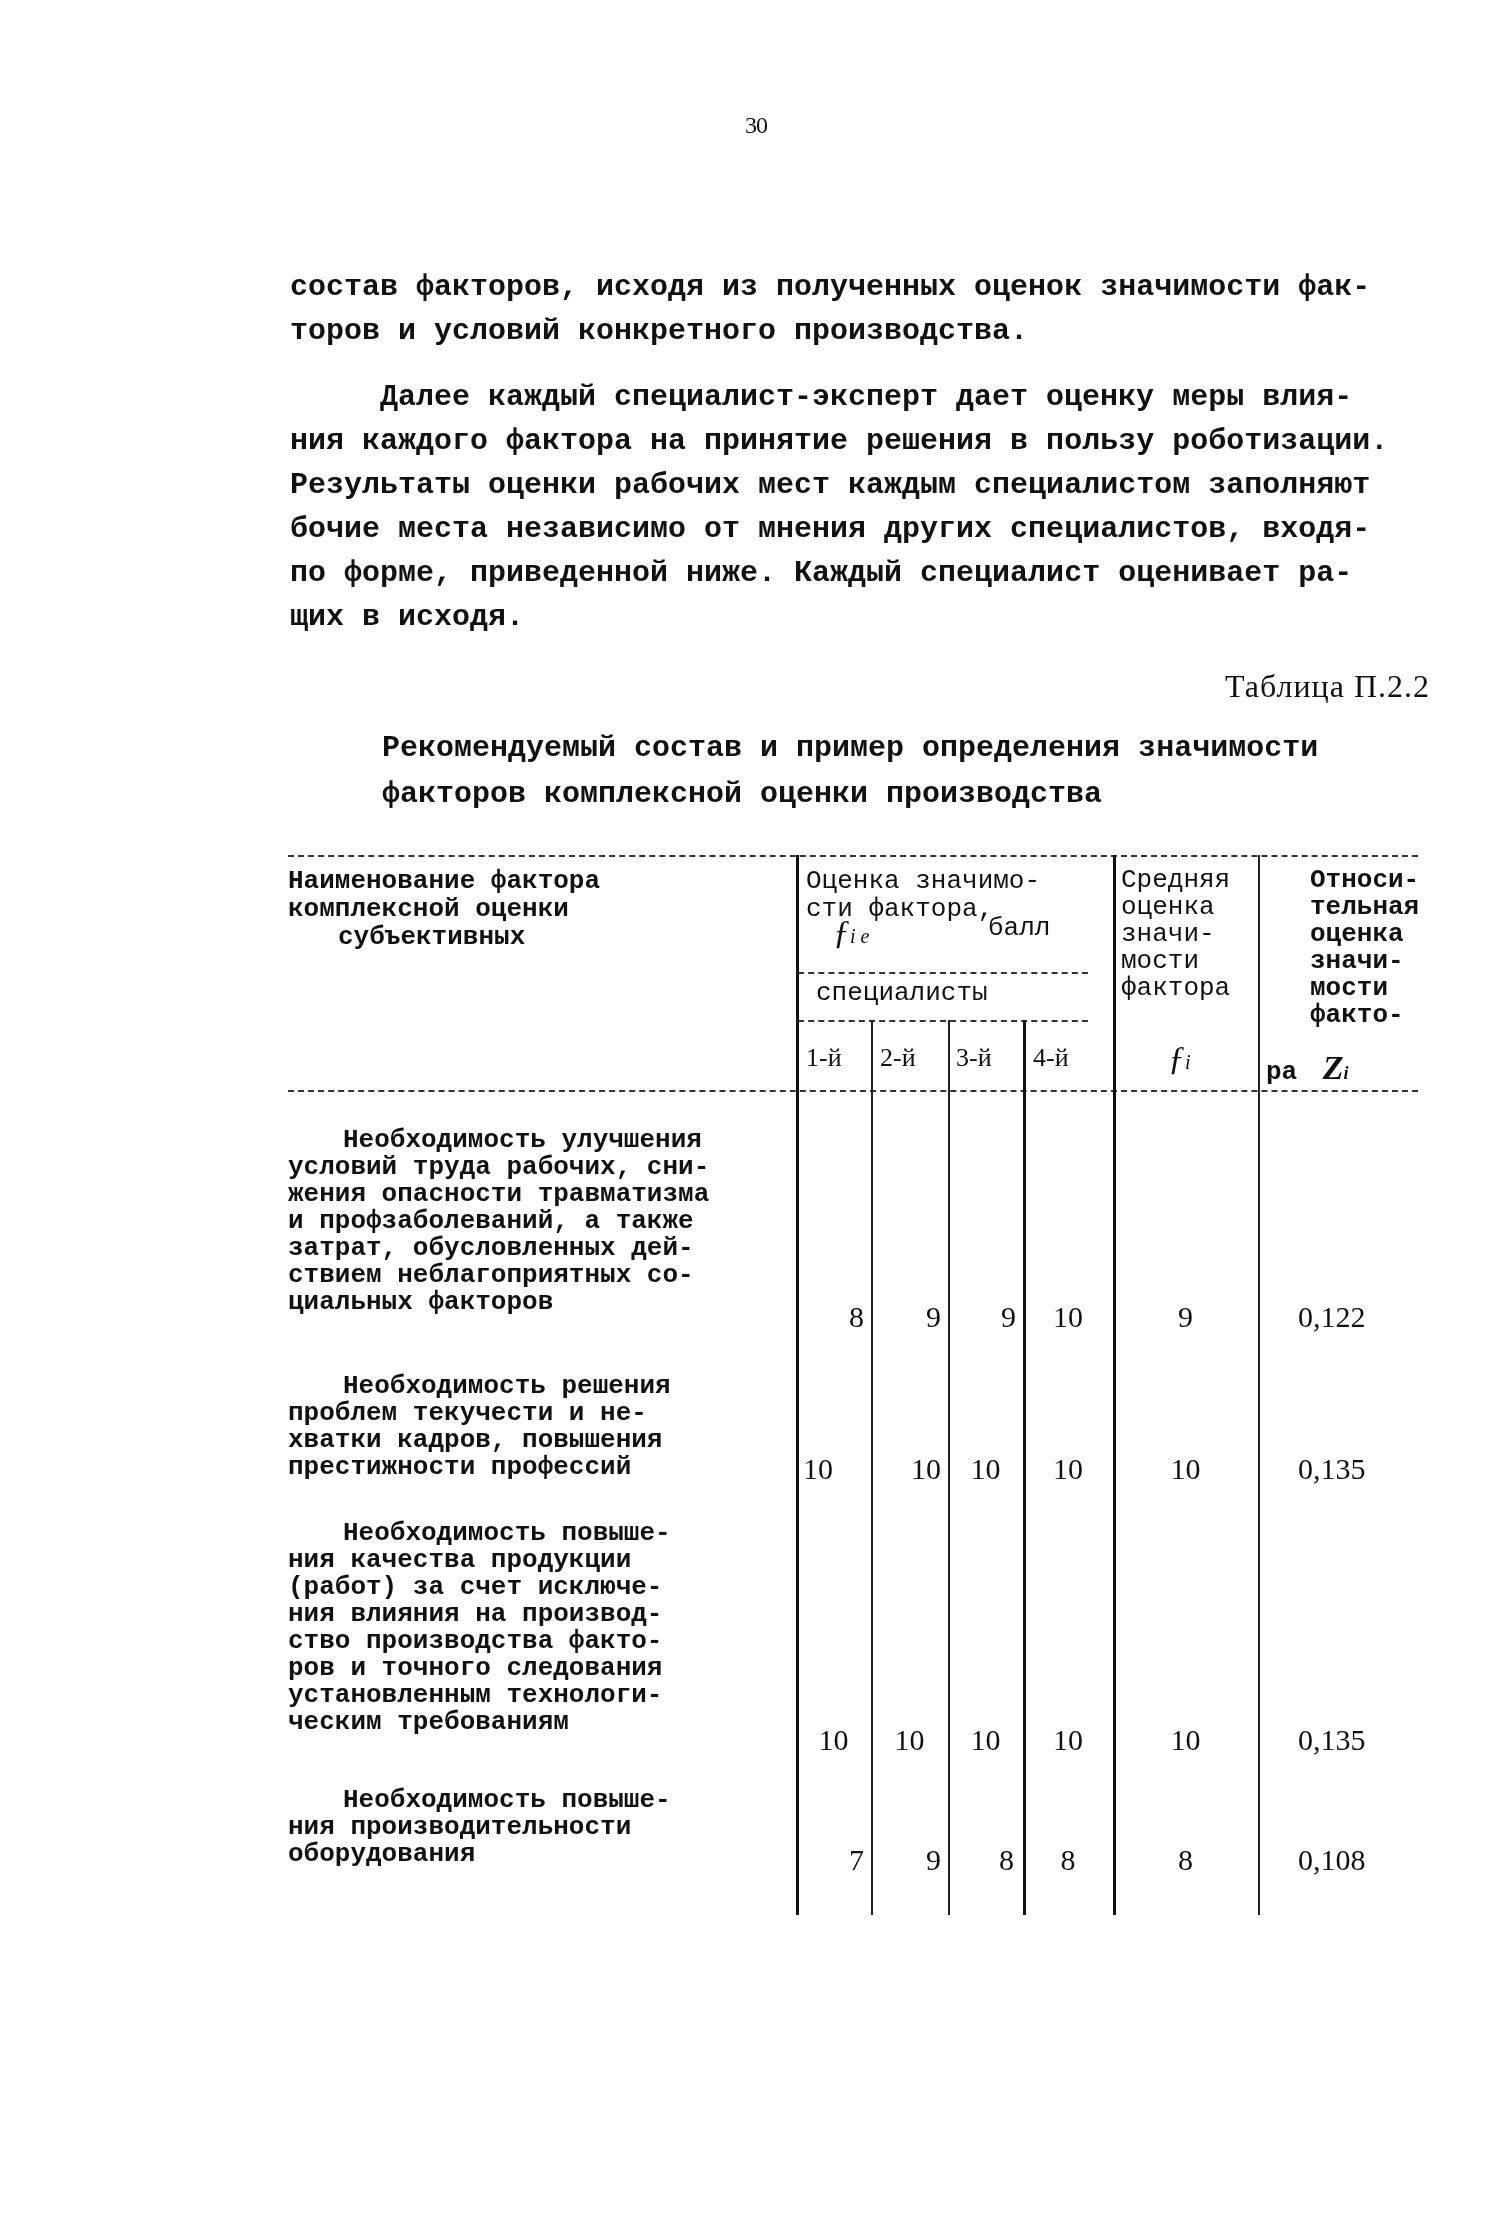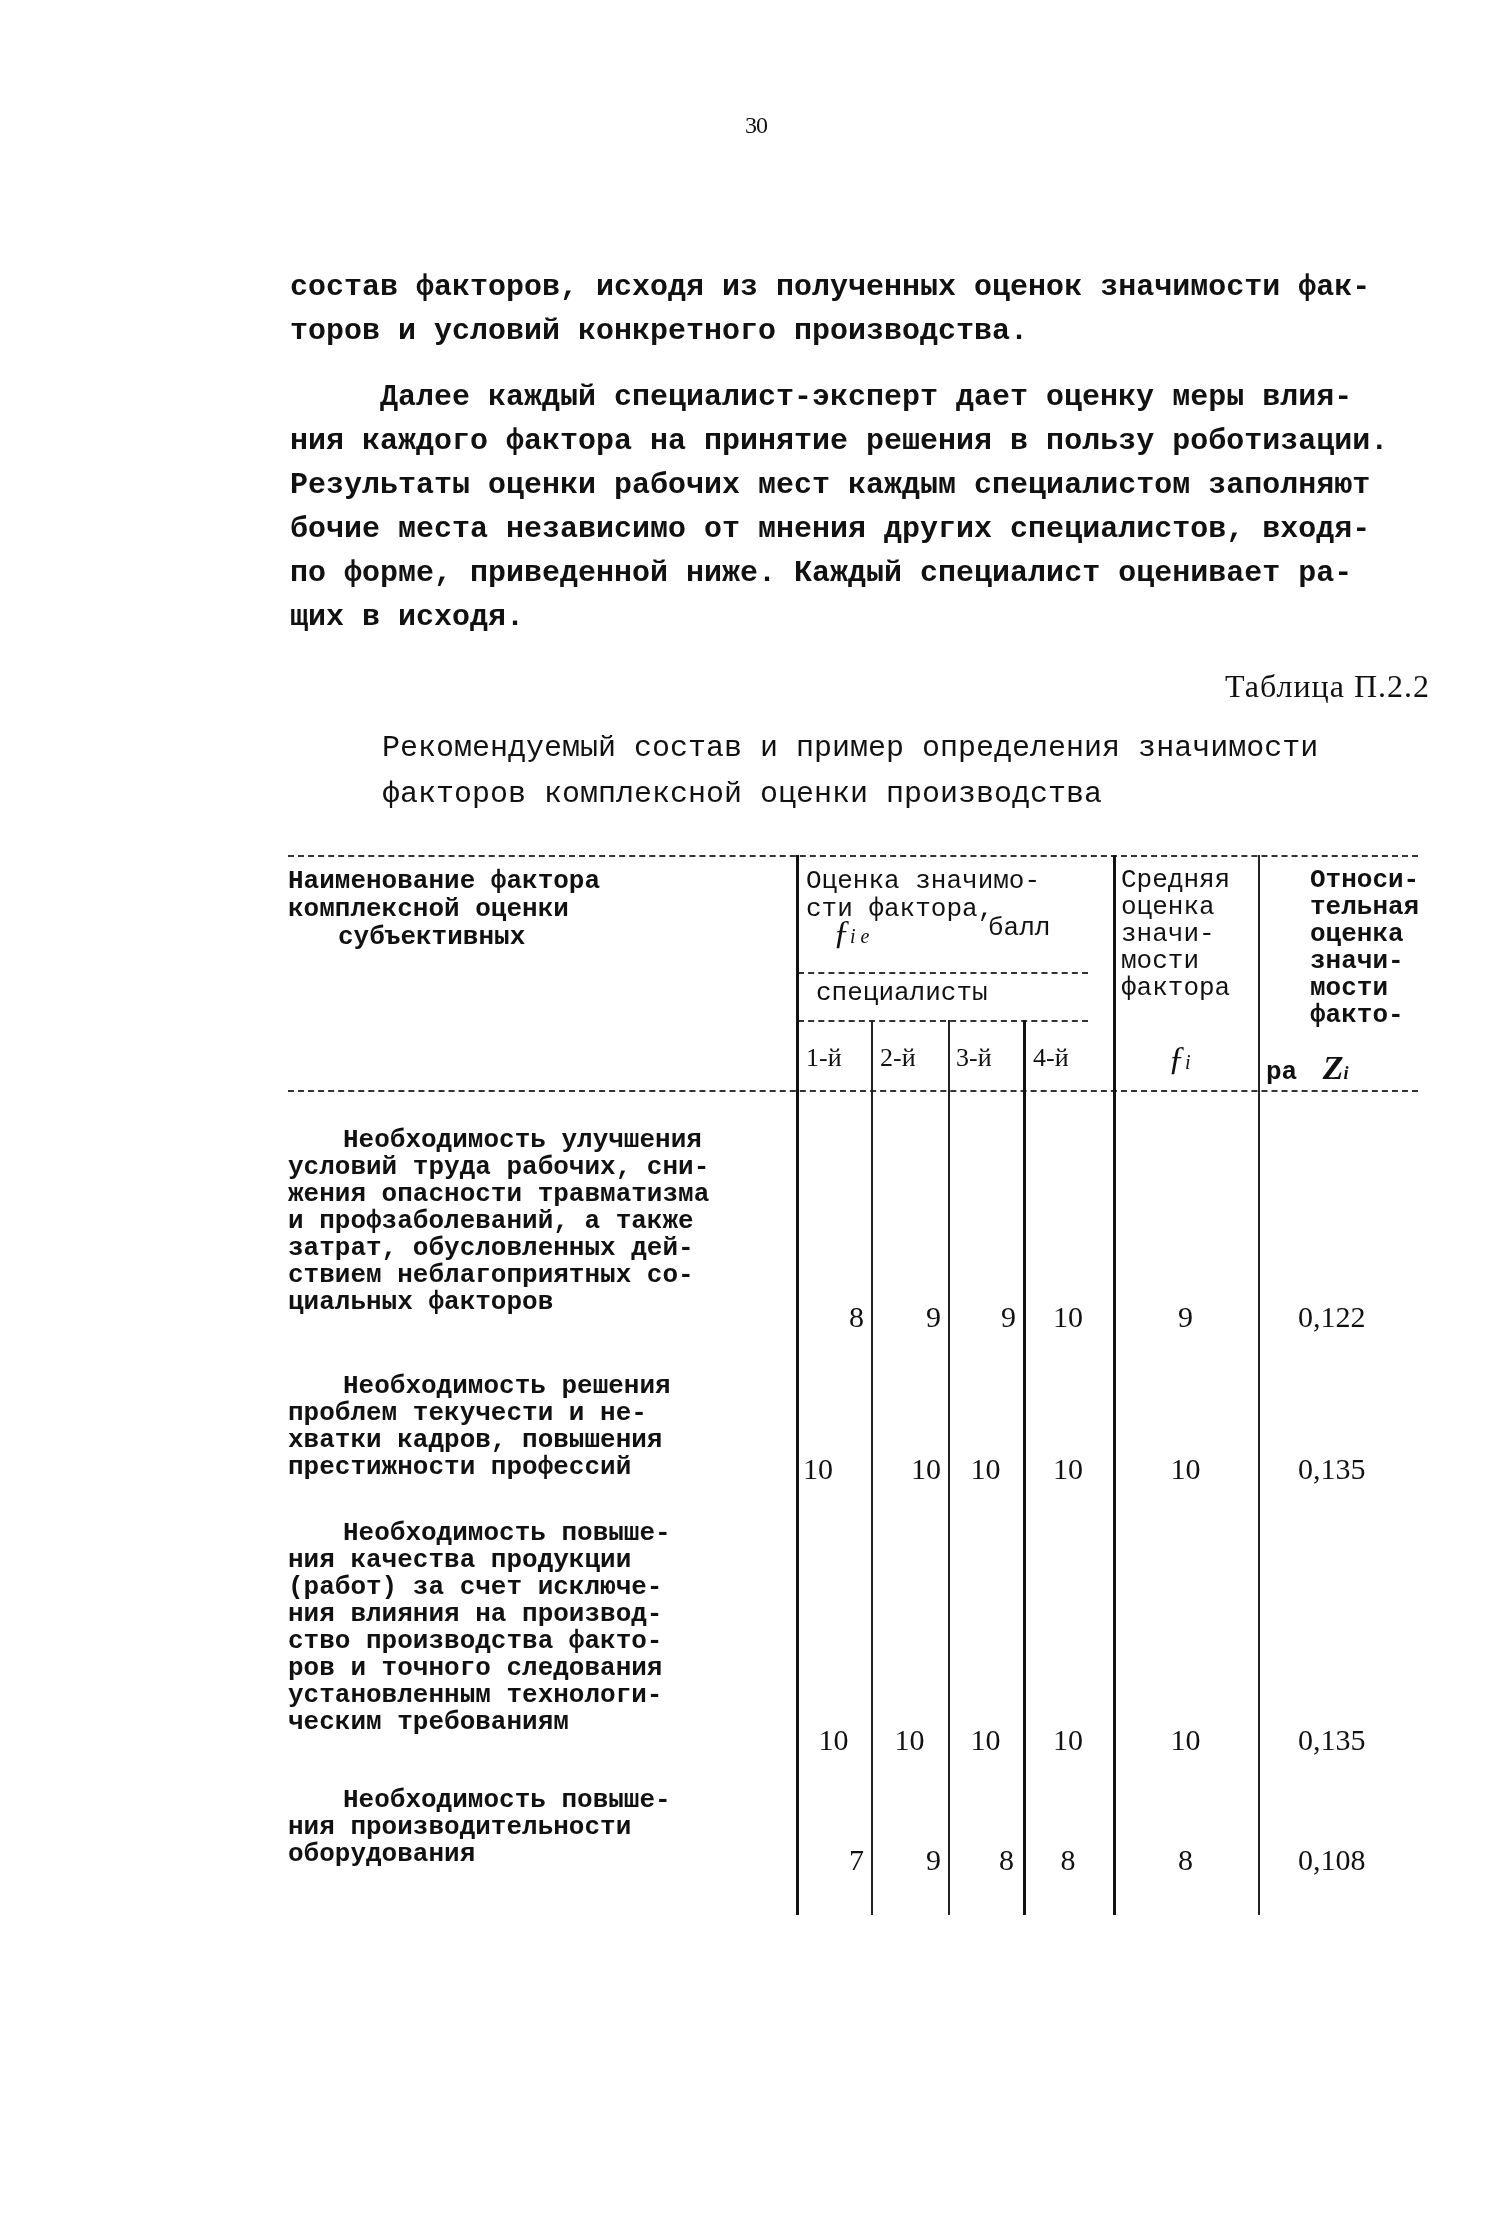--- a/index.html
+++ b/index.html
@@ -53,21 +53,21 @@
       font-size: 32px;
       letter-spacing: 1px;
     }
     .table-caption {
       position: absolute;
       left: 382px;
       top: 725px;
       width: 1000px;
       font-size: 30px;
       line-height: 46px;
-      font-weight: normal;
+      font-weight: bold;
     }
     .table-caption .line { display: block; white-space: nowrap; }
 
     
     .table-wrap {
       position: absolute;
       left: 288px;
       top: 855px;
       width: 1130px;
       height: 1060px;

